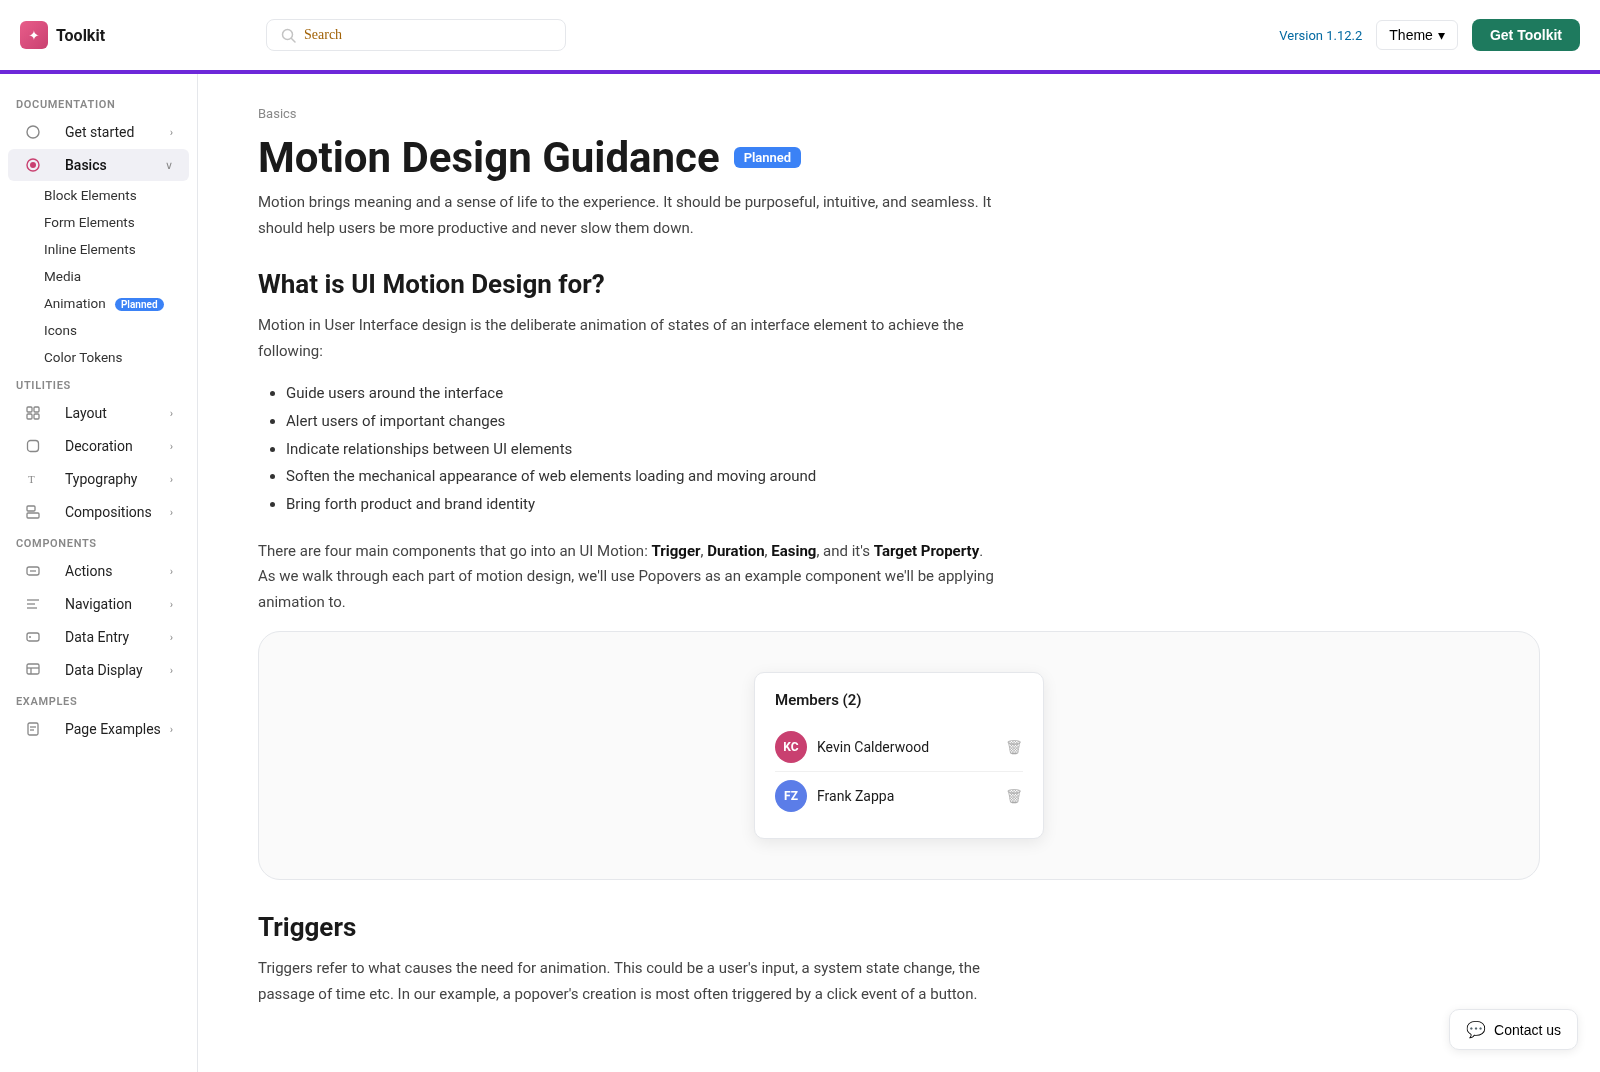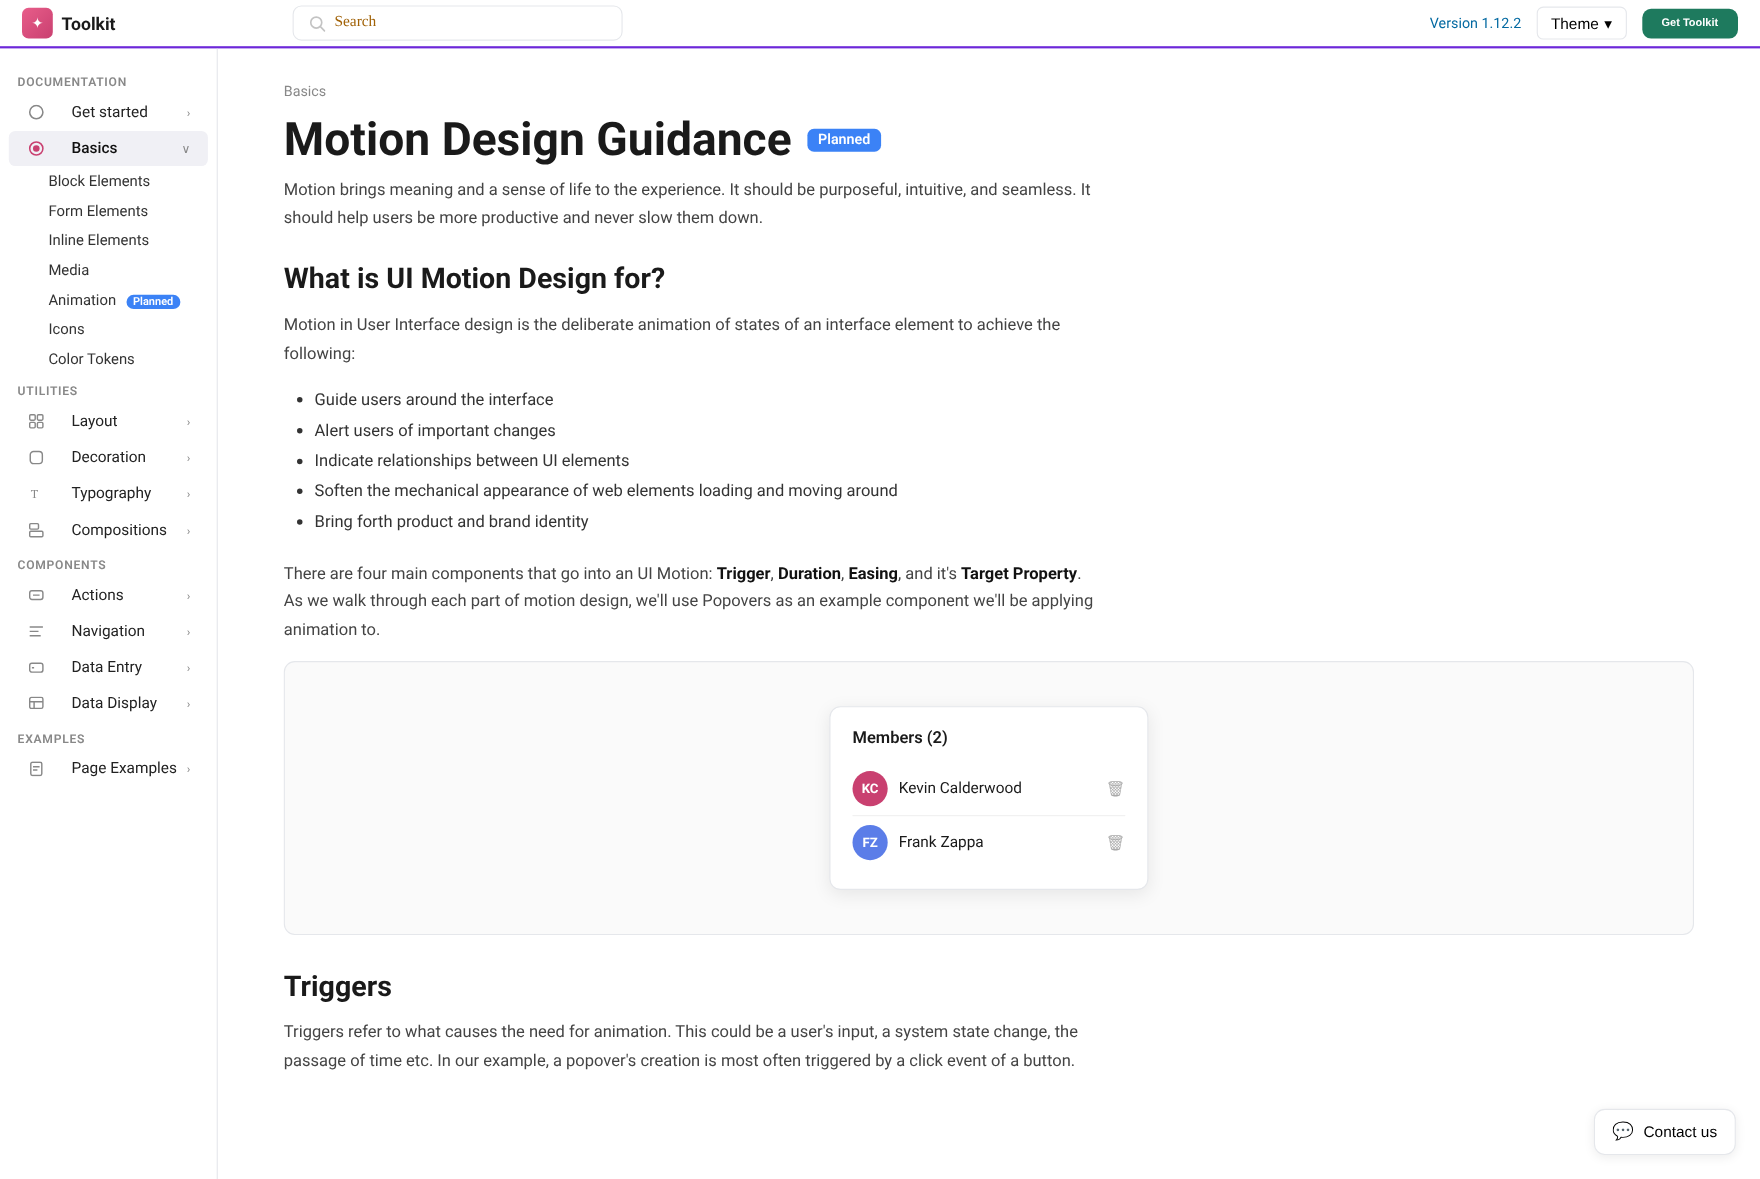--- a/index.html
+++ b/index.html
@@ -1,29 +1,29 @@
 <!DOCTYPE html>
 <html><head>
   <meta charset="utf-8">
   <style>
     *, *::before, *::after { box-sizing: border-box; margin: 0; padding: 0; }
     body { font-family: -apple-system, BlinkMacSystemFont, 'Segoe UI', Roboto, sans-serif; font-size: 14px; color: #1a1a1a; background: #fff; display: flex; flex-direction: column; height: 100vh; overflow: hidden; }
 
     
-    .topnav { display: flex; align-items: center; height: 44px; border-bottom: 2px solid #6d28d9; padding: 0 20px; gap: 16px; flex-shrink: 0; }
+    .topnav { display: flex; align-items: center; height: 74px; border-bottom: 4px solid #6d28d9; padding: 0 20px; gap: 16px; flex-shrink: 0; }
     .logo-area { display: flex; align-items: center; gap: 8px; width: 230px; flex-shrink: 0; }
     .logo-icon { width: 28px; height: 28px; background: linear-gradient(135deg, #e85d8a, #c94070); border-radius: 6px; display: flex; align-items: center; justify-content: center; }
     .logo-icon::after { content: '✦'; color: #fff; font-size: 13px; }
     .logo-text { font-weight: 700; font-size: 16px; }
     .search-box { display: flex; align-items: center; gap: 8px; border: 1px solid #e5e7eb; border-radius: 8px; padding: 7px 14px; width: 300px; color: #888; cursor: pointer; }
     .search-box svg { opacity: 0.5; }
     .nav-right { margin-left: auto; display: flex; align-items: center; gap: 14px; }
     .version-text { font-size: 13px; color: #0369a1; }
     .theme-btn { display: flex; align-items: center; gap: 5px; border: 1px solid #e5e7eb; border-radius: 6px; padding: 6px 12px; font-size: 14px; cursor: pointer; background: #fff; }
-    .get-toolkit-btn { background: #1e7a5e; color: #fff; border: none; border-radius: 8px; padding: 8px 18px; font-size: 10px; font-weight: 600; cursor: pointer; }
+    .get-toolkit-btn { background: #1e7a5e; color: #fff; border: none; border-radius: 8px; padding: 8px 18px; font-size: 14px; font-weight: 600; cursor: pointer; }
 
     
     .layout { display: flex; flex: 1; overflow: hidden; }
 
     
     .sidebar { width: 198px; flex-shrink: 0; border-right: 1px solid #e5e7eb; overflow-y: auto; padding: 16px 0; }
     .sidebar-section-label { font-size: 11px; font-weight: 600; color: #888; text-transform: uppercase; padding: 8px 16px 4px; letter-spacing: 0.06em; }
     .sidebar-item { display: flex; align-items: center; justify-content: space-between; padding: 7px 16px; cursor: pointer; border-radius: 6px; margin: 1px 8px; font-size: 14px; color: #222; }
     .sidebar-item.active { background: #f0f0f5; color: #111; font-weight: 500; }
     .sidebar-item .left { display: flex; align-items: center; gap: 23px; }
@@ -38,21 +38,21 @@
     .page-title { font-size: 42px; font-weight: 700; margin-bottom: 8px; display: flex; align-items: center; gap: 14px; }
     .planned-badge { background: #3b82f6; color: #fff; font-size: 13px; padding: 3px 10px; border-radius: 6px; font-weight: 600; }
     .intro-text { font-size: 15px; color: #444; line-height: 1.7; margin-bottom: 28px; max-width: 740px; }
     .section-heading { font-size: 26px; font-weight: 700; margin-bottom: 14px; margin-top: 8px; }
     .body-text { font-size: 15px; color: #444; line-height: 1.7; margin-bottom: 16px; max-width: 740px; }
     .bullet-list { list-style: disc; padding-left: 28px; font-size: 15px; color: #333; line-height: 1.85; margin-bottom: 20px; max-width: 720px; }
     .trigger-text { font-size: 15px; color: #444; line-height: 1.7; max-width: 740px; margin-bottom: 28px; }
     strong { font-weight: 700; color: #111; }
 
     
-    .demo-area { border: 1px solid #e5e7eb; border-radius: 10px; padding: 40px 20px; background: #fafafa; display: flex; justify-content: center; align-items: center; margin-bottom: 32px; min-height: 200px; }
+    .demo-area { border: 1px solid #e5e7eb; border-radius: 22px; padding: 40px 20px; background: #fafafa; display: flex; justify-content: center; align-items: center; margin-bottom: 32px; min-height: 200px; }
     .popover-card { background: #fff; border: 1px solid #e5e7eb; border-radius: 10px; padding: 18px 20px; min-width: 290px; box-shadow: 0 4px 16px rgba(0,0,0,0.08); }
     .popover-title { font-size: 15px; font-weight: 600; margin-bottom: 14px; }
     .member-row { display: flex; align-items: center; gap: 10px; padding: 8px 0; border-bottom: 1px solid #f0f0f0; }
     .member-row:last-child { border-bottom: none; }
     .avatar { width: 32px; height: 32px; border-radius: 50%; display: flex; align-items: center; justify-content: center; font-size: 12px; font-weight: 700; color: #fff; flex-shrink: 0; }
     .avatar.kc { background: #c94070; }
     .avatar.fz { background: #5b7de8; }
     .member-name { flex: 1; font-size: 14px; }
     .trash-icon { color: #aaa; cursor: pointer; font-size: 14px; }
 

